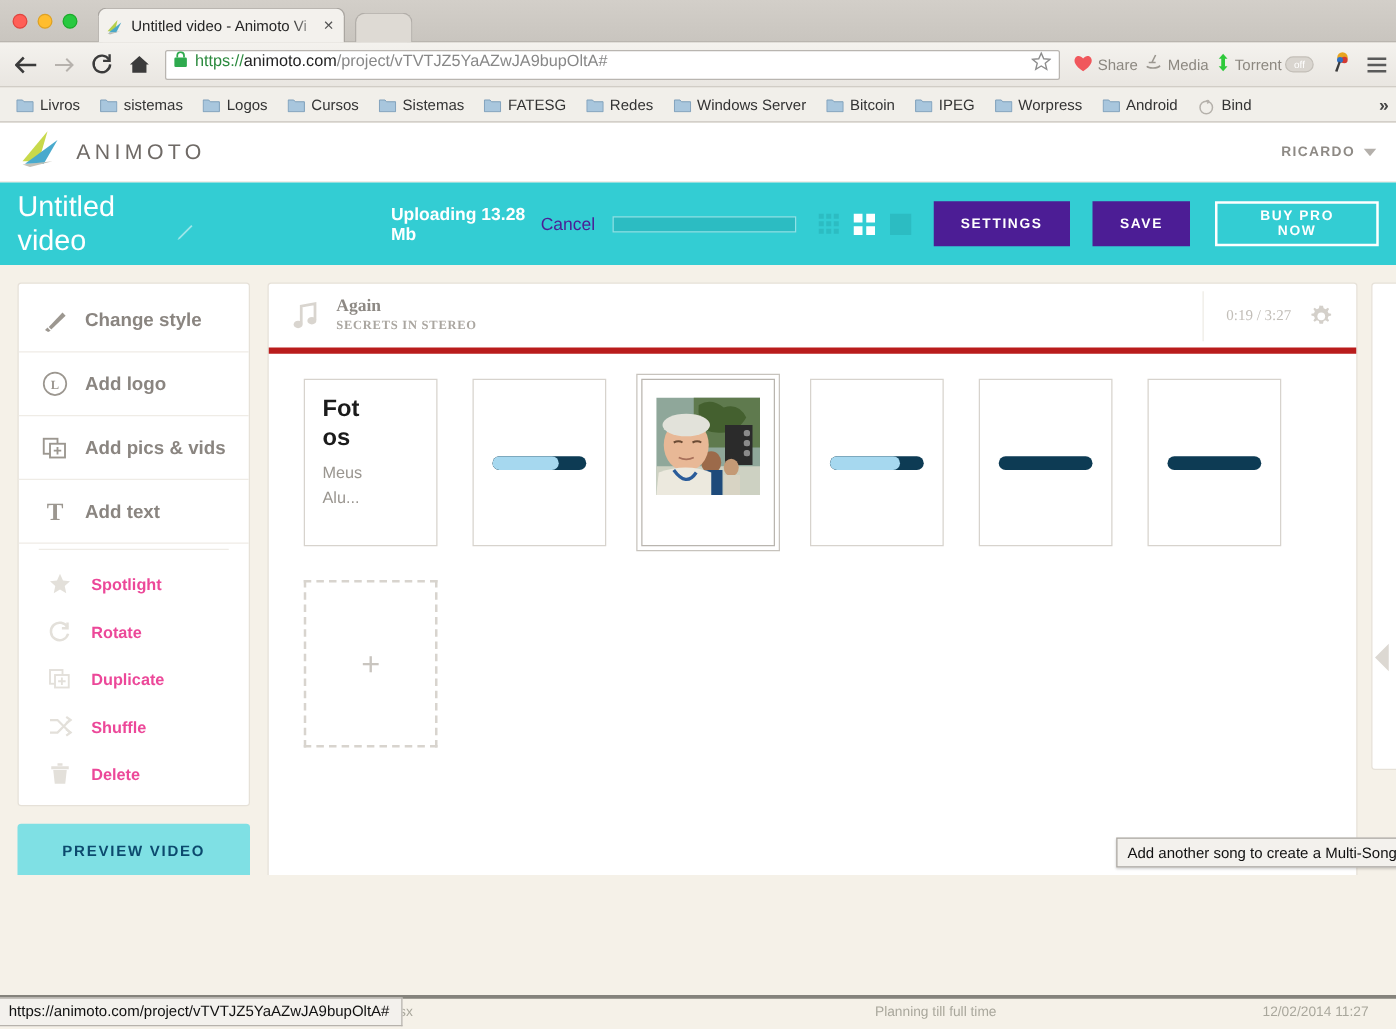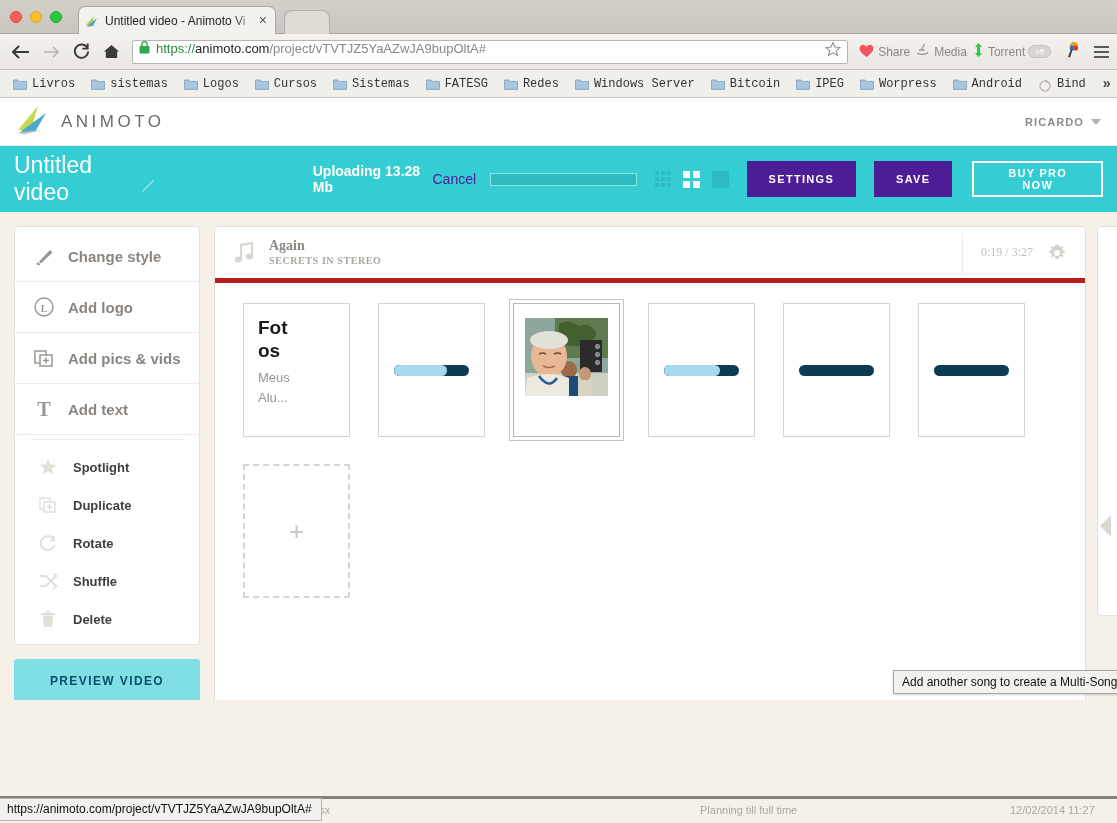--- a/index.html
+++ b/index.html
@@ -83,21 +83,20 @@
   }
   .menu-burger { display: flex; flex-direction: column; gap: 3px; margin-left: 9px; }
   .menu-burger i { display: block; width: 15px; height: 2px; background: #5a5a5a; }
 
   .bookmarks {
     height: 28px; background: #f1efea;
     border-bottom: 1px solid #c9c5bf;
     display: flex; align-items: center; padding: 0 6px;
     font-size: 12px; color: #333; gap: 2px; overflow: hidden;
     position: relative;
-    font-family: Liberation Mono, monospace;
   }
   .bm { display: flex; align-items: center; gap: 5px; padding: 2px 7px; white-space: nowrap; }
   .folder-ico { width: 14px; height: 12px; flex: 0 0 auto; }
   .bm-overflow { position: absolute; right: 6px; color: #444; font-size: 14px; font-weight: bold; }
 
   
   .ani-header {
     height: 48px; background: #fff;
     display: flex; align-items: center; padding: 0 16px;
     border-bottom: 1px solid #ece8e1;
@@ -151,21 +150,21 @@
     background: #fff; border: 1px solid #e6e1d8; border-radius: 3px;
     padding: 4px 0 6px 0;
   }
   .side-item {
     display: flex; align-items: center; gap: 13px;
     padding: 14px 0 14px 18px;
     font-size: 15px; font-weight: bold; color: #8a8580;
     border-bottom: 1px solid #efece6;
   }
   .side-item:last-child { border-bottom: none; }
-  .side-item.dim { color: #404040; font-size: 13px; padding: 8px 0 8px 22px; border-bottom: none; gap: 14px; }
+  .side-item.dim { color: #ec4899; font-size: 13px; padding: 8px 0 8px 22px; border-bottom: none; gap: 14px; }
   .side-sep { height: 1px; background: #efece6; margin: 4px 16px 8px 16px; }
   .ico { width: 22px; height: 22px; flex: 0 0 auto; display: flex; align-items: center; justify-content: center; }
   .preview-btn {
     height: 44px; background: #7fe0e4; color: #0c4a6e;
     display: flex; align-items: center; justify-content: center;
     font-size: 12px; font-weight: bold; letter-spacing: 1.4px;
     border-radius: 3px;
   }
   .style-note { text-align: center; font-size: 12px; color: #a8a49e; margin-top: -6px; }
 
@@ -557,35 +556,35 @@
           <span class="ico">
             <svg width="20" height="20" viewBox="0 0 20 20">
                 <path d="M10 2 L12.4 7.4 L18 8 L13.8 11.8 L15 17.6 L10 14.6 L5 17.6 L6.2 11.8 L2 8 L7.6 7.4 Z" fill="#e3e0da"></path>
               </svg>
           </span>
           <span>Spotlight</span>
         </div>
         <div class="side-item dim">
           <span class="ico">
             <svg width="20" height="20" viewBox="0 0 20 20">
+                <path d="M16 7 A7 7 0 1 0 16.5 12" stroke="#e3e0da" stroke-width="2" fill="none"></path>
+                <path d="M16 3 L16 7.5 L11.5 7.5" stroke="#e3e0da" stroke-width="2" fill="none"></path>
+              </svg>
+          </span>
+          <span>Rotate</span>
+        </div>
+        <div class="side-item dim">
+          <span class="ico">
+            <svg width="20" height="20" viewBox="0 0 20 20">
               <rect x="2" y="3" width="10" height="11" fill="none" stroke="#e3e0da" stroke-width="1.5"></rect>
               <rect x="6" y="7" width="11" height="10" fill="#fff" stroke="#e3e0da" stroke-width="1.5"></rect>
               <path d="M11.5 9 v6 M8.5 12 h6" stroke="#e3e0da" stroke-width="1.5"></path>
             </svg>
           </span>
           <span>Duplicate</span>
-        </div>
-        <div class="side-item dim">
-          <span class="ico">
-            <svg width="20" height="20" viewBox="0 0 20 20">
-                <path d="M16 7 A7 7 0 1 0 16.5 12" stroke="#e3e0da" stroke-width="2" fill="none"></path>
-                <path d="M16 3 L16 7.5 L11.5 7.5" stroke="#e3e0da" stroke-width="2" fill="none"></path>
-              </svg>
-          </span>
-          <span>Rotate</span>
         </div>
         <div class="side-item dim">
           <span class="ico">
             <svg width="20" height="20" viewBox="0 0 20 20">
                 <path d="M2 5 L8 5 L18 15 M2 15 L8 15 L18 5" stroke="#e3e0da" stroke-width="1.8" fill="none"></path>
                 <path d="M15 2.5 L18.5 5 L15 7.5 M15 12.5 L18.5 15 L15 17.5" stroke="#e3e0da" stroke-width="1.8" fill="none"></path>
               </svg>
           </span>
           <span>Shuffle</span>
         </div>

